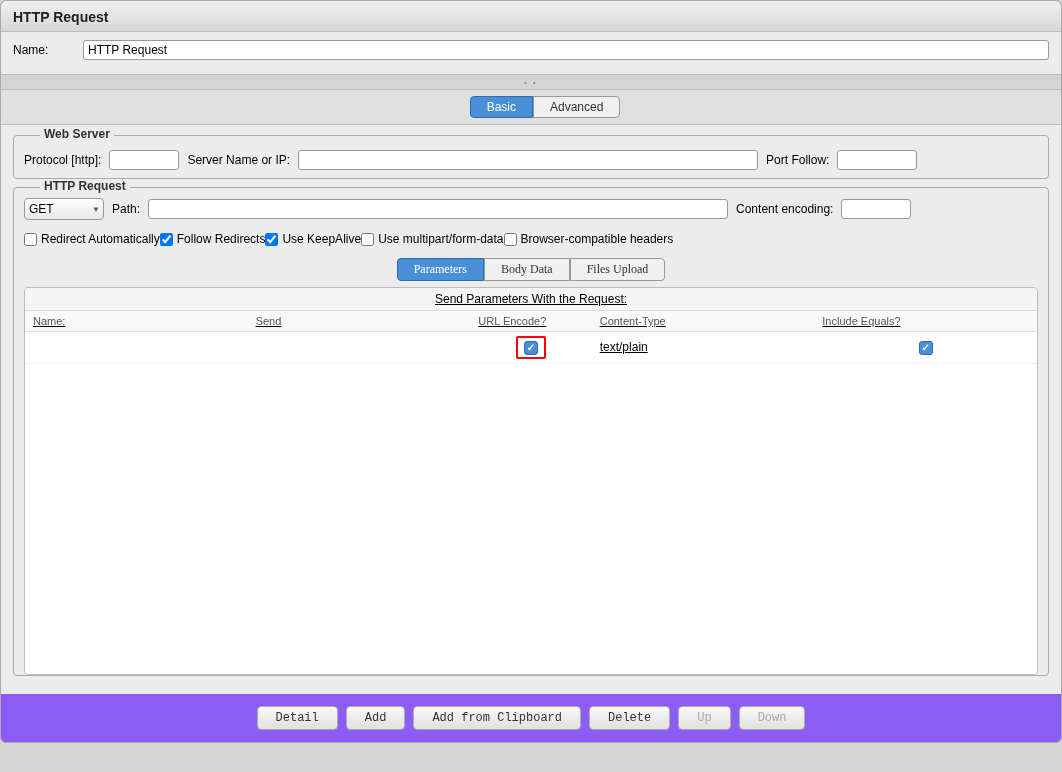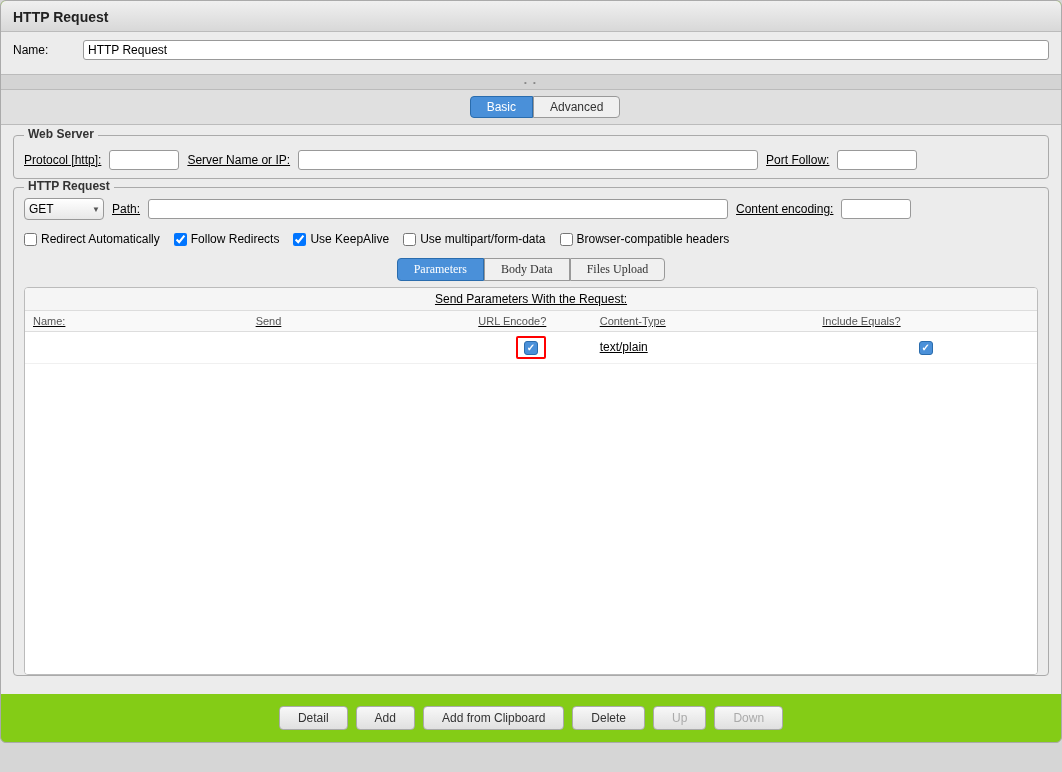--- a/index.html
+++ b/index.html
@@ -5,21 +5,21 @@
     * { box-sizing: border-box; margin: 0; padding: 0; }
     body {
       font-family: -apple-system, "Helvetica Neue", Arial, sans-serif;
       font-size: 12px;
       background: #d6d6d6;
       color: #000;
       width: 1062px;
       min-height: 772px;
     }
     .window {
-      background: #84cc16;
+      background: #8b5cf6;
       border: 1px solid #aaa;
       border-radius: 6px;
       overflow: hidden;
       margin: 0;
       width: 1062px;
     }
     .title-bar {
       background: linear-gradient(to bottom, #f0f0f0, #d8d8d8);
       padding: 8px 12px 6px 12px;
       border-bottom: 1px solid #bbb;
@@ -100,38 +100,37 @@
     .section-box {
       border: 1px solid #aaa;
       border-radius: 4px;
       margin-bottom: 8px;
       background: #ececec;
       position: relative;
     }
     .section-label {
       position: absolute;
       top: -9px;
-      left: 10px;
+      left: 26px;
       background: #ececec;
       padding: 0 4px;
       font-size: 12px;
       font-weight: bold;
       color: #333;
       text-align: right;
     }
     .section-content {
       padding: 14px 10px 8px 10px;
       display: flex;
       align-items: center;
       gap: 8px;
     }
     .field-label {
       font-size: 12px;
       white-space: nowrap;
-      text-decoration: underline;
     }
     .small-input {
       height: 20px;
       border: 1px solid #999;
       border-radius: 3px;
       background: #fff;
       padding: 0 4px;
       font-size: 12px;
     }
     .protocol-input { width: 70px; }
@@ -167,21 +166,20 @@
       right: 4px;
       top: 50%;
       transform: translateY(-50%);
       pointer-events: none;
       font-size: 8px;
       color: #555;
     }
     .checkboxes-row {
       display: flex;
       align-items: center;
-      gap: 14px;
       padding: 4px 10px 8px 10px;
       flex-wrap: wrap;
     }
     .checkbox-item {
       display: flex;
       align-items: center;
       gap: 4px;
       font-size: 12px;
     }
     .checkbox-item input[type="checkbox"] {
@@ -286,20 +284,21 @@
       padding: 12px;
     }
     .btn {
       padding: 4px 18px;
       font-size: 12px;
       border: 1px solid #aaa;
       border-radius: 4px;
       background: linear-gradient(to bottom, #f8f8f8, #e0e0e0);
       cursor: pointer;
       color: #333;
+      font-family: Liberation Mono, monospace;
     }
     .btn:disabled {
       color: #aaa;
       cursor: default;
     }
   </style>
 </head>
 <body>
 
 <div class="window">

